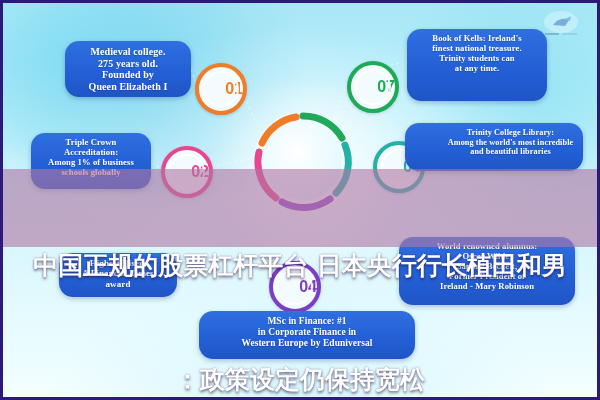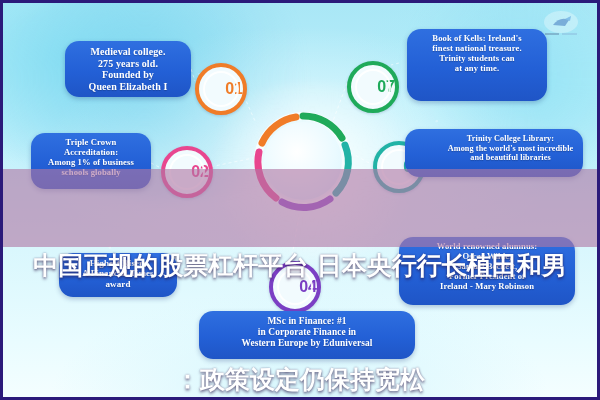--- a/index.html
+++ b/index.html
@@ -230,21 +230,21 @@
         </div>
       </div>
       <div class="pill" style="left: 28px; top: 130px; width: 120px; height: 56px; font-size: 8.6px;">
         <div style="width: 100%;">
           <span>Triple Crown</span>
           <span>Accreditation:</span>
           <span>Among 1% of business</span>
           <span>schools globally</span>
         </div>
       </div>
-      <div class="pill" style="left: 402px; top: 126px; width: 178px; height: 48px; font-size: 8.2px; padding-left: 41px;">
+      <div class="pill" style="left: 402px; top: 120px; width: 178px; height: 48px; font-size: 8.2px; padding-left: 41px;">
         <div style="width: 100%;">
           <span>Trinity College Library:</span>
           <span>Among the world's most incredible</span>
           <span>and beautiful libraries</span>
         </div>
       </div>
       <div class="pill" style="left: 56px; top: 250px; width: 118px; height: 44px; font-size: 9px;">
         <div style="width: 100%;">
           <span>Highest Riser:</span>
           <span>A Financial Times</span>

